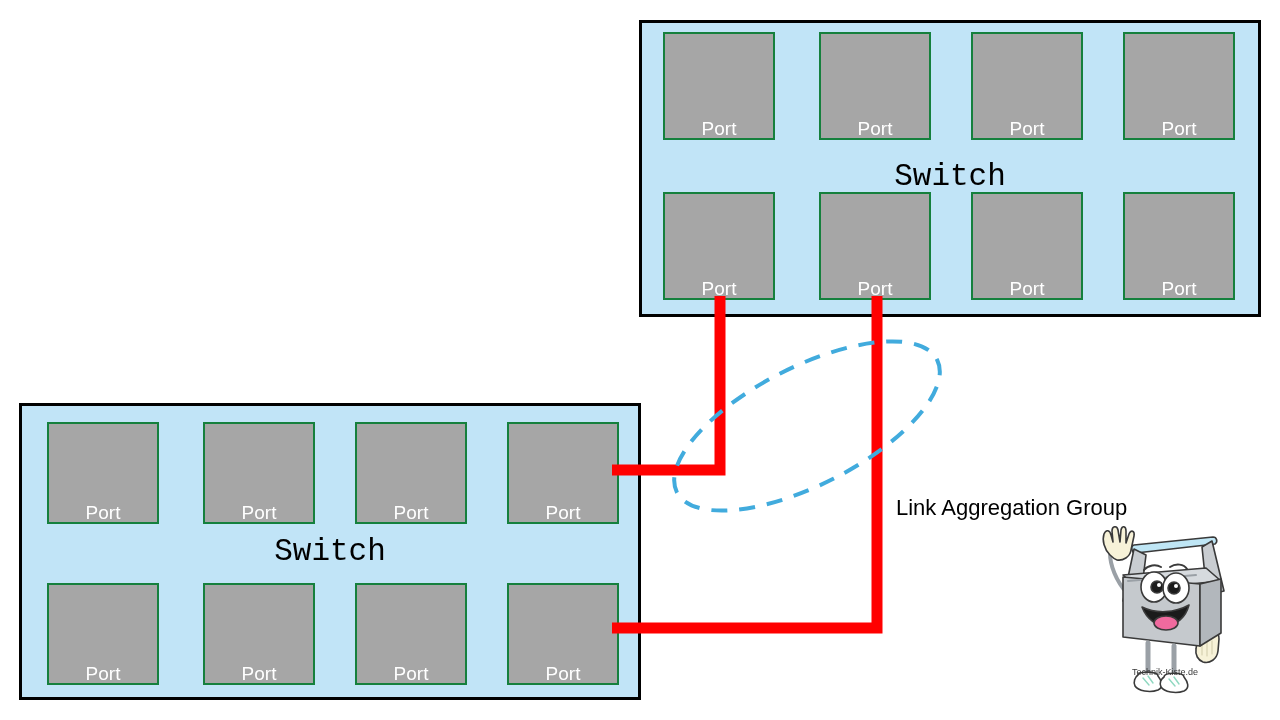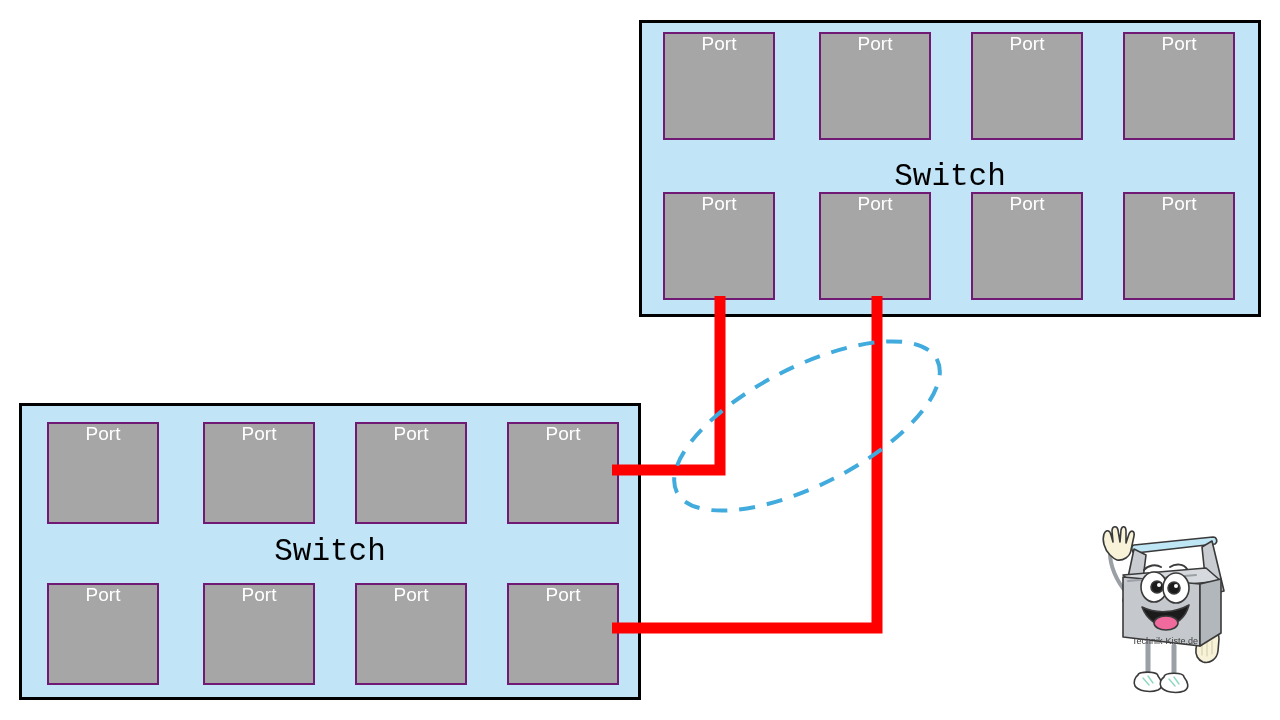--- a/index.html
+++ b/index.html
@@ -36,27 +36,27 @@
     left: 19px;
     top: 403px;
     width: 622px;
     height: 297px;
   }
 
   
   .port {
     position: absolute;
     background: #a6a6a6;
-    border: 2px solid #701a75;
+    border: 2px solid #15803d;
     box-sizing: border-box;
     color: #ffffff;
     font-size: 19px;
     font-family: "Liberation Sans", sans-serif;
     display: flex;
-    align-items: flex-start;
+    align-items: flex-end;
     justify-content: center;
     line-height: 1;
   }
 
   
   .switch-label {
     position: absolute;
     left: 0;
     width: 100%;
     text-align: center;
@@ -92,21 +92,21 @@
   #mascot {
     position: absolute;
     left: 1090px;
     top: 515px;
     width: 150px;
     height: 190px;
   }
   #mascot-caption {
     position: absolute;
     left: 1090px;
-    top: 637px;
+    top: 668px;
     width: 150px;
     text-align: center;
     font-size: 9px;
     color: #3a3a3a;
     font-family: "Liberation Sans", sans-serif;
     line-height: 1;
   }
 </style>
 </head>
 <body>
@@ -175,20 +175,21 @@
 
   <svg id="cable-layer" viewBox="0 0 1280 720">
 
     <polyline points="720,296 720,470 612,470" fill="none" stroke="#ff0000" stroke-width="11" stroke-linecap="butt" stroke-linejoin="miter"></polyline>
 
     <polyline points="877,296 877,628 612,628" fill="none" stroke="#ff0000" stroke-width="11" stroke-linecap="butt" stroke-linejoin="miter"></polyline>
 
     <ellipse cx="807" cy="426" rx="146" ry="59" transform="rotate(-27 807 426)" fill="none" stroke="#41abdd" stroke-width="4" stroke-dasharray="16 12"></ellipse>
   </svg>
 
+  <div id="lag-label">Link Aggregation Group</div>
 
   <svg id="mascot" viewBox="0 0 150 190">
     <g stroke="#3a3a3a" stroke-width="1.6" stroke-linecap="round" stroke-linejoin="round">
 
       <path d="M37,78 C26,66 20,50 20,38" fill="none" stroke="#9aa0a6" stroke-width="4"></path>
 
       <g>
         <path d="M20,40 C14,34 12,25 14,19 C16,14 20,15 21,20 L23,27
                  L22,16 C22,11 27,10 28,15 L30,27
                  L31,15 C32,10 36,11 36,16 L36,28

